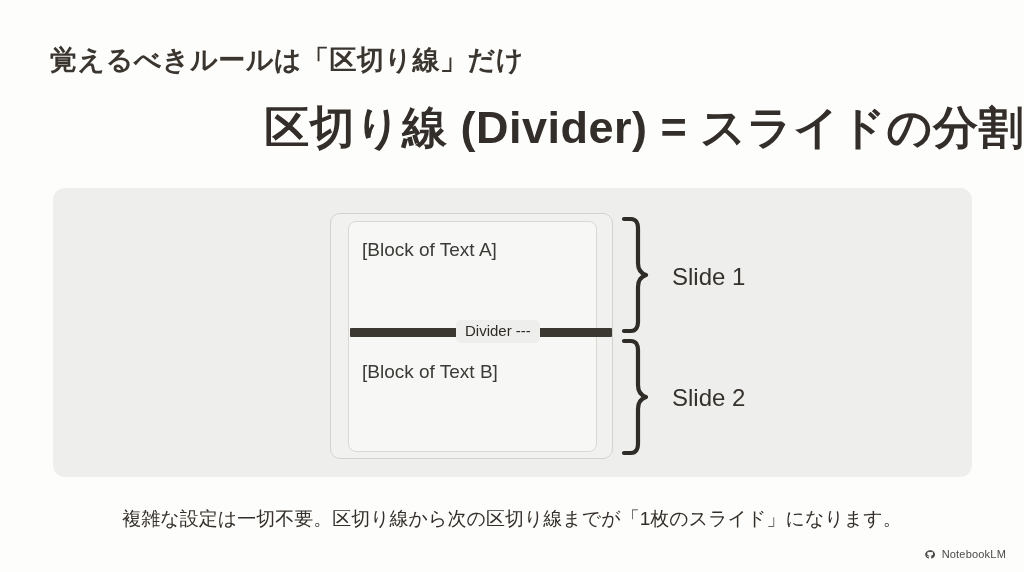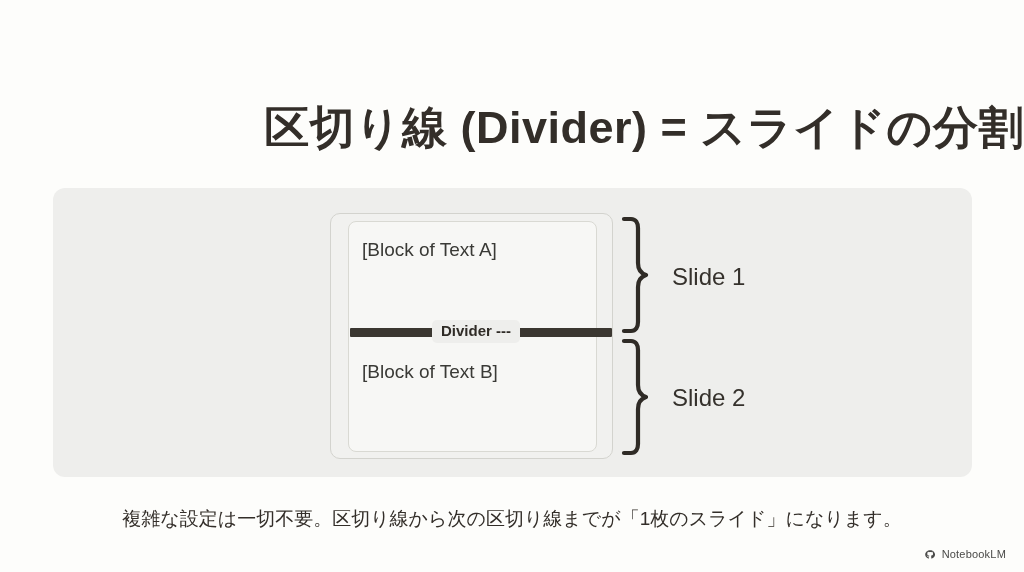--- a/index.html
+++ b/index.html
@@ -95,27 +95,27 @@
     position: absolute;
     left: 350px;
     top: 328px;
     width: 262px;
     height: 9px;
     background: #3b3731;
     border-radius: 1px;
   }
   .divider-chip {
     position: absolute;
-    left: 432px;
+    left: 456px;
     top: 320px;
     padding: 2px 9px 3px 9px;
     background: #eeeeec;
     border-radius: 5px;
     font-size: 15px;
-    font-weight: 700;
+    font-weight: 400;
     color: #2f2b26;
     white-space: nowrap;
     line-height: 18px;
   }
 
   
   .brace {
     position: absolute;
     width: 30px;
   }
@@ -158,20 +158,21 @@
     font-size: 11px;
     letter-spacing: 0.2px;
   }
   .watermark svg { display: block; }
 </style>
 </head>
 <body>
 
 <div class="slide">
 
+  <div class="subtitle">覚えるべきルールは「区切り線」だけ</div>
 
   <div class="maintitle">区切り線 (Divider) = スライドの分割</div>
 
   <div class="panel"></div>
 
   <div class="deck-frame"></div>
   <div class="deck-card"></div>
 
   <div class="block-text block-a">[Block of Text A]</div>
 

